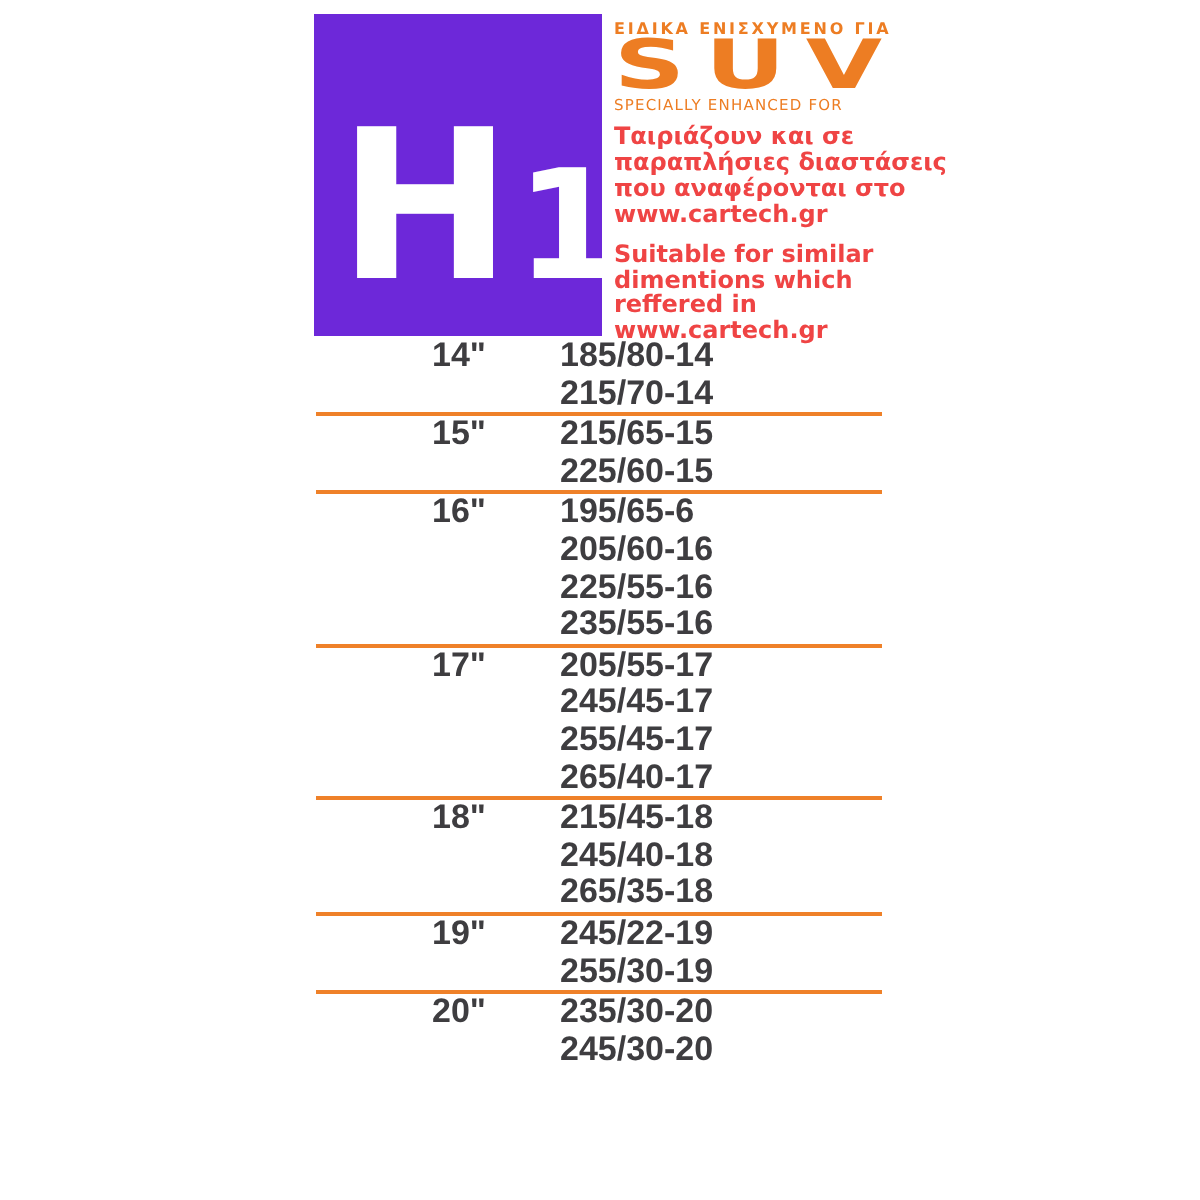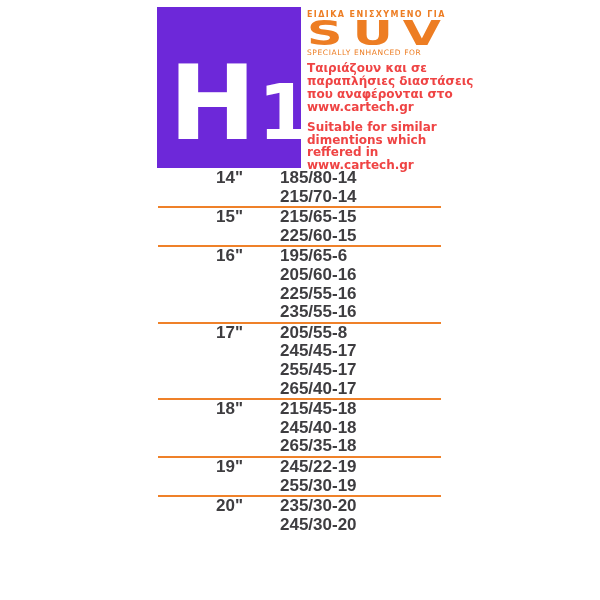--- a/index.html
+++ b/index.html
@@ -135,21 +135,21 @@
       </div>
       <div class="row">
         <span class="col-rim"></span>
         <span class="col-tire">235/55-16</span>
       </div>
     </div>
 
     <div class="group">
       <div class="row">
         <span class="col-rim">17"</span>
-        <span class="col-tire">205/55-8</span>
+        <span class="col-tire">205/55-17</span>
       </div>
       <div class="row">
         <span class="col-rim"></span>
         <span class="col-tire">245/45-17</span>
       </div>
       <div class="row">
         <span class="col-rim"></span>
         <span class="col-tire">255/45-17</span>
       </div>
       <div class="row">

